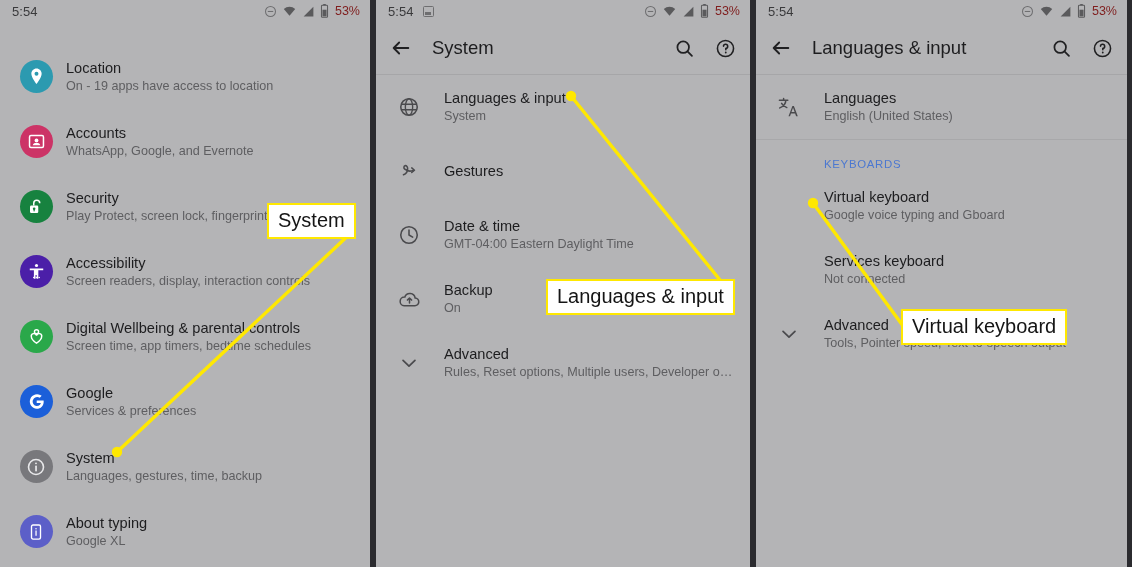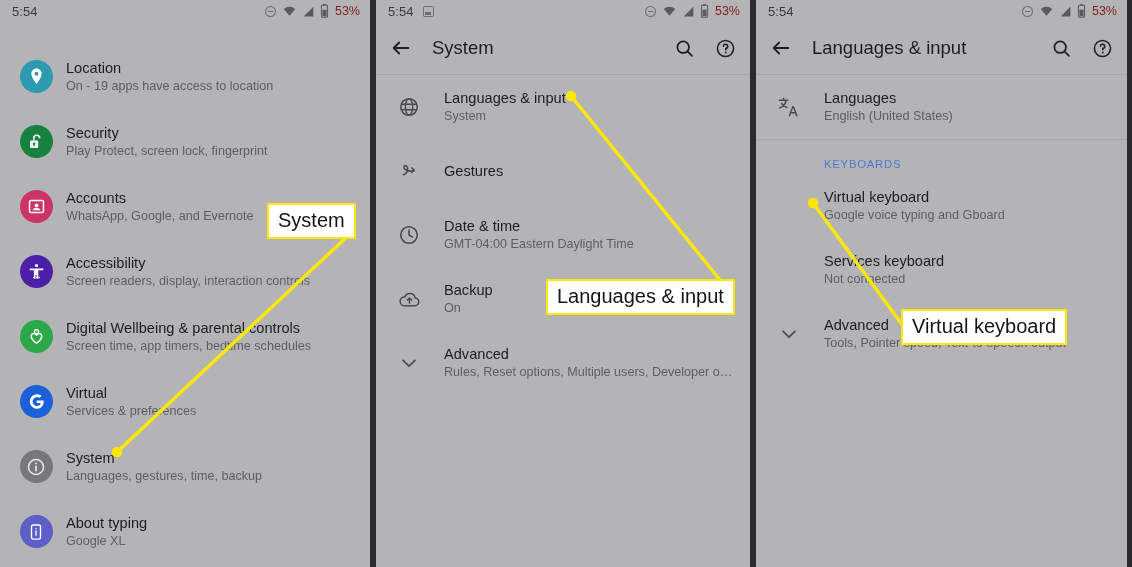--- a/index.html
+++ b/index.html
@@ -174,48 +174,48 @@
           </div>
         </div>
         <div class="txt">
           <div class="title">Location</div>
           <div class="sub">On - 19 apps have access to location</div>
         </div>
       </div>
 
       <div class="row">
         <div class="icon-wrap">
+          <div class="circ" style="background:#cc3366">
+            <svg width="19" height="19" viewBox="0 0 24 24">
+              <rect x="3.2" y="4.5" width="17.6" height="15" rx="1.8" fill="none" stroke="#fff" stroke-width="1.9"></rect>
+              <circle cx="12" cy="10.6" r="2.4" fill="#fff"></circle>
+              <path d="M7.2 16.6c.8-2 2.7-3 4.8-3s4 1 4.8 3z" fill="#fff"></path>
+            </svg>
+          </div>
+        </div>
+        <div class="txt">
+          <div class="title">Accounts</div>
+          <div class="sub">WhatsApp, Google, and Evernote</div>
+        </div>
+      </div>
+
+      <div class="row">
+        <div class="icon-wrap">
           <div class="circ" style="background:#17823f">
             <svg width="18" height="18" viewBox="0 0 24 24">
               <path fill="none" stroke="#fff" stroke-width="2" d="M9 10V7a4 4 0 0 1 8 0"></path>
               <rect x="4" y="10" width="11" height="10" rx="1.6" fill="#fff"></rect>
               <circle cx="9.5" cy="14.4" r="1.7" fill="#17823f"></circle>
               <rect x="8.7" y="14.4" width="1.6" height="3.4" fill="#17823f"></rect>
             </svg>
           </div>
         </div>
         <div class="txt">
           <div class="title">Security</div>
           <div class="sub">Play Protect, screen lock, fingerprint</div>
-        </div>
-      </div>
-
-      <div class="row">
-        <div class="icon-wrap">
-          <div class="circ" style="background:#cc3366">
-            <svg width="19" height="19" viewBox="0 0 24 24">
-              <rect x="3.2" y="4.5" width="17.6" height="15" rx="1.8" fill="none" stroke="#fff" stroke-width="1.9"></rect>
-              <circle cx="12" cy="10.6" r="2.4" fill="#fff"></circle>
-              <path d="M7.2 16.6c.8-2 2.7-3 4.8-3s4 1 4.8 3z" fill="#fff"></path>
-            </svg>
-          </div>
-        </div>
-        <div class="txt">
-          <div class="title">Accounts</div>
-          <div class="sub">WhatsApp, Google, and Evernote</div>
         </div>
       </div>
 
       <div class="row">
         <div class="icon-wrap">
           <div class="circ" style="background:#4b1fa8">
             <svg width="19" height="19" viewBox="0 0 24 24">
               <circle cx="12" cy="4.4" r="2" fill="#fff"></circle>
               <path d="M3.5 8.3h17v2h-6.2v11h-2.1v-5h-1.4v5H8.7v-11H3.5z" fill="#fff"></path>
               <circle cx="8.6" cy="19.5" r="1" fill="#fff"></circle>
@@ -247,21 +247,21 @@
 
       <div class="row">
         <div class="icon-wrap">
           <div class="circ" style="background:#1b5fd9">
             <svg width="23" height="23" viewBox="0 0 24 24">
               <path fill="#ffffff" d="M12.2 11v2.6h4.3c-.2 1.1-1.4 3.2-4.3 3.2A4.8 4.8 0 1 1 15.4 8l2-1.9A7.6 7.6 0 1 0 12.2 19.6c4.4 0 7.3-3.1 7.3-7.4 0-.5 0-.9-.1-1.2z"></path>
             </svg>
           </div>
         </div>
         <div class="txt">
-          <div class="title">Virtual</div>
+          <div class="title">Google</div>
           <div class="sub">Services &amp; preferences</div>
         </div>
       </div>
 
       <div class="row">
         <div class="icon-wrap">
           <div class="circ" style="background:#78787c">
             <svg width="20" height="20" viewBox="0 0 24 24">
               <circle cx="12" cy="12" r="9" fill="none" stroke="#e8e8ea" stroke-width="1.9"></circle>
               <circle cx="12" cy="7.6" r="1.15" fill="#e8e8ea"></circle>

